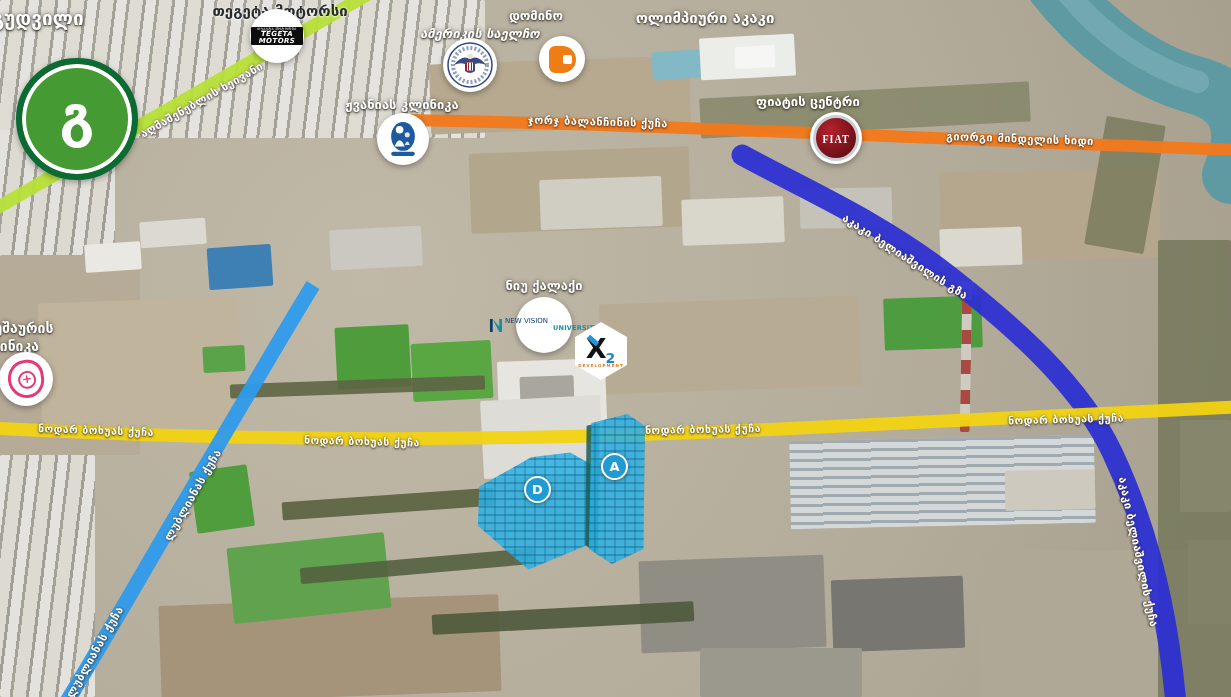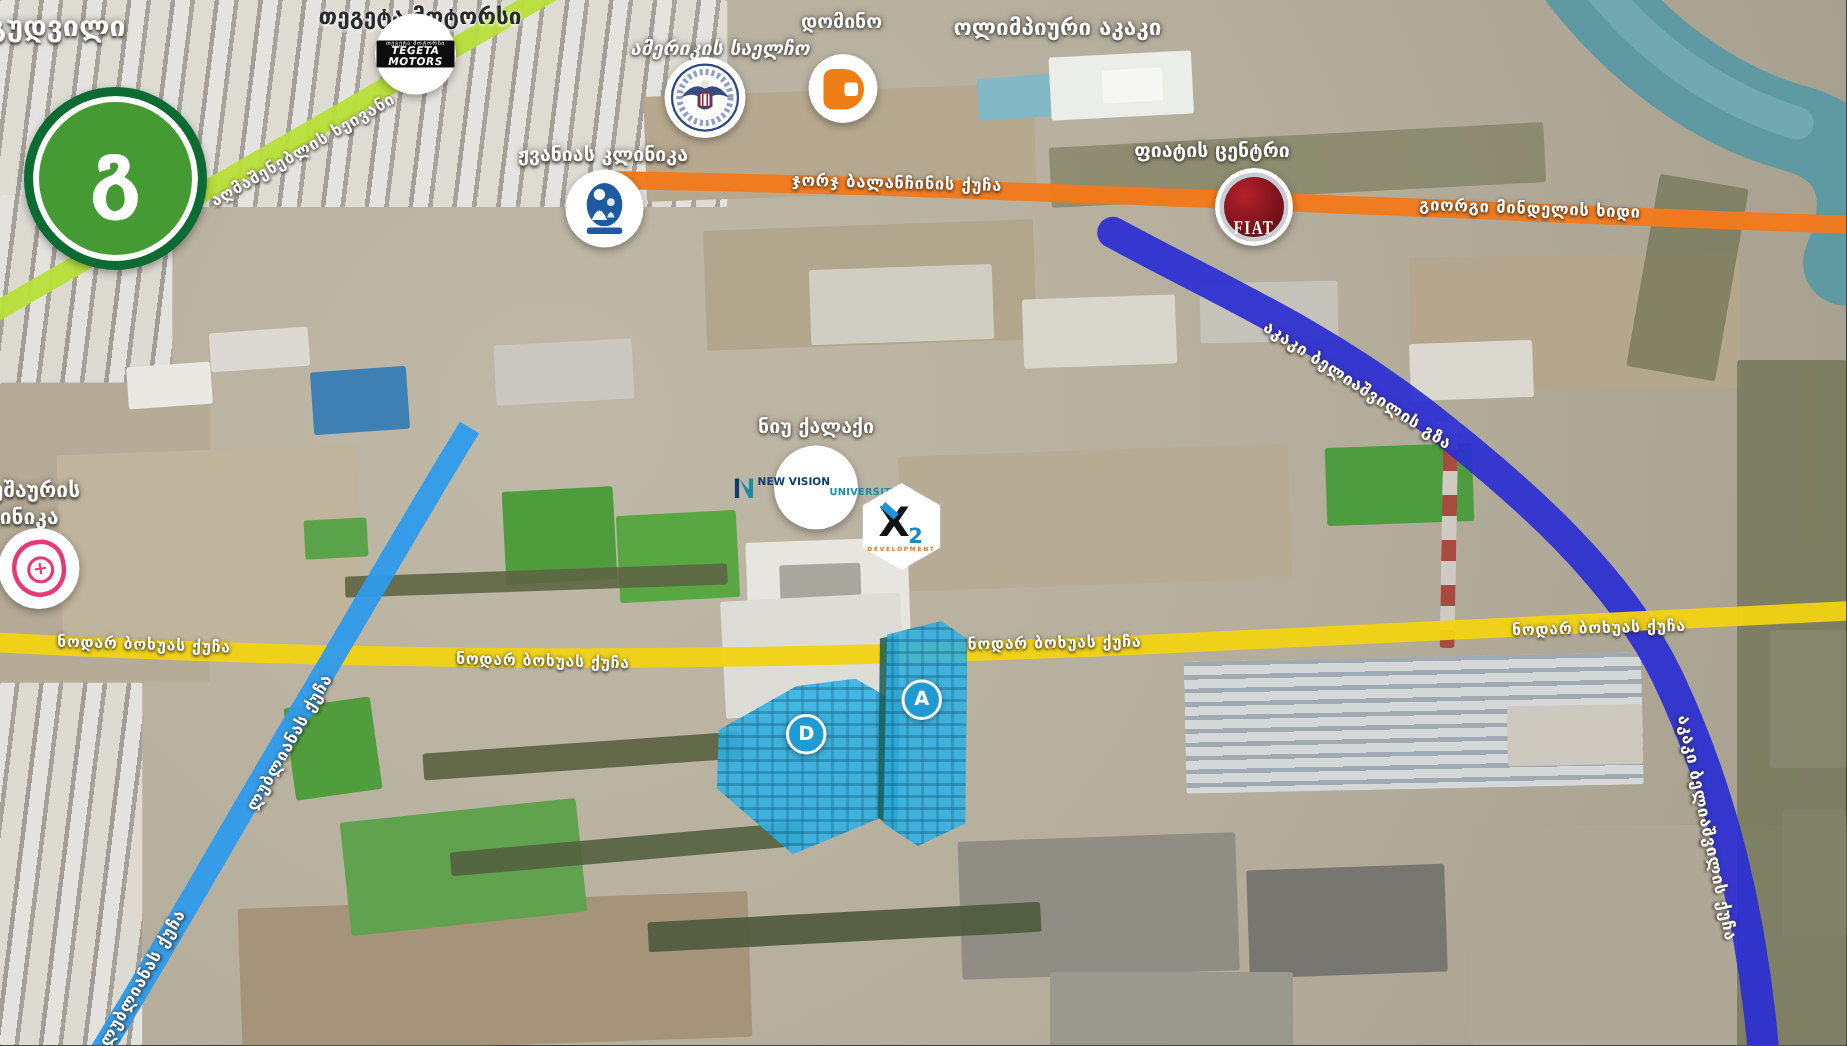--- a/index.html
+++ b/index.html
@@ -36,28 +36,28 @@
   .goodwill{background:#459a33;border:6px solid #0c6b33;box-shadow:inset 0 0 0 4px #fff,0 2px 6px rgba(0,0,0,.35);}
   .gw-glyph{color:#fff;font-size:56px;font-weight:bold;line-height:1;transform:translateY(-3px);}
   .tg-box{width:52px;height:18px;background:#0d0d0d;color:#fff;text-align:center;line-height:1;
     display:flex;flex-direction:column;justify-content:center;border-radius:1px;}
   .tg-ka{font-size:4px;letter-spacing:.4px;}
   .tg-en{font-size:7px;font-weight:bold;letter-spacing:.4px;font-style:italic;}
   .dom-shape{width:27px;height:27px;background:#ef7d15;border-radius:6px 50% 50% 6px;position:relative;}
   .dom-hole{position:absolute;right:4px;top:9px;width:9px;height:9px;background:#fff;border-radius:2px;}
   .fiat-disc{width:40px;height:40px;border-radius:50%;border:3px solid #c8cdd3;
     background:radial-gradient(circle at 35% 30%, #b5212c, #6b1016 75%);
-    display:flex;align-items:flex-end;justify-content:center;}
+    display:flex;align-items:center;justify-content:center;}
   .fiat-txt{color:#fff;font-family:"Liberation Serif", serif;font-weight:bold;font-size:10px;letter-spacing:1px;transform:scaleY(1.3);}
   .ghd-mark{width:30px;height:32px;border:3.5px solid #e63a77;border-radius:52% 46% 50% 54%;position:relative;transform:rotate(-8deg);}
   .ghd-plus{position:absolute;left:7px;top:8px;width:14px;height:14px;border:2.5px solid #e63a77;border-radius:50%;
     color:#e63a77;font-size:12px;font-weight:bold;line-height:13px;text-align:center;}
   .nv-inner{display:flex;align-items:center;gap:3px;}
   .nv-text{display:flex;flex-direction:column;line-height:1.05;}
-  .nv-l1{color:#0d3d6b;font-size:7px;font-weight:bold;}
+  .nv-l1{color:#0d3d6b;font-size:7px;font-weight:normal;}
   .nv-l2{color:#1b8ca6;font-size:6.5px;font-weight:bold;letter-spacing:.2px;padding-left:48px;}
   .hex{position:absolute;z-index:5;width:52px;height:58px;background:#fff;
     clip-path:polygon(50% 0,100% 26%,100% 74%,50% 100%,0 74%,0 26%);
     display:flex;flex-direction:column;align-items:center;justify-content:center;}
   .x2wrap{position:relative;line-height:1;}
   .x2x{font-size:27px;font-weight:900;color:#101214;}
   .x2two{font-size:14px;font-weight:900;color:#1e88c7;position:relative;top:5px;left:-1px;}
   .xblue{position:absolute;left:1px;top:3px;width:12px;height:5px;background:#2196d6;transform:rotate(42deg);}
   .x2sub{font-size:4px;letter-spacing:1.1px;color:#e2761d;font-weight:bold;margin-top:1px;}
   .unit{position:absolute;z-index:6;width:23px;height:23px;border-radius:50%;background:#1f9ad2;border:2.5px solid #fff;
@@ -167,21 +167,21 @@
       <circle cx="23" cy="23" r="22" fill="#fdfdfb" stroke="#2e4a85" stroke-width="1.5"></circle>
       <circle cx="23" cy="23" r="17" fill="none" stroke="#31508c" stroke-width="4" stroke-dasharray="2 2" opacity=".55"></circle>
       <path d="M7,23 Q15,12 23,17 Q31,12 39,23 Q33,20 28,22 L28,29 Q23,33 18,29 L18,22 Q13,20 7,23 Z" fill="#3a4b7e"></path>
       <circle cx="23" cy="14" r="2.6" fill="#e8e4d8"></circle>
       <rect x="19.5" y="20" width="7" height="9" rx="1" fill="#fff" stroke="#8c2332" stroke-width="1"></rect>
       <line x1="21.5" y1="20.5" x2="21.5" y2="28.5" stroke="#8c2332" stroke-width="1"></line>
       <line x1="24.5" y1="20.5" x2="24.5" y2="28.5" stroke="#8c2332" stroke-width="1"></line>
     </svg>
   </div>
 
-  <span class="blabel" style="left:561px;top:15px;transform:translate(-50%,-50%);">დომინო</span>
+  <span class="blabel" style="left:536px;top:15px;transform:translate(-50%,-50%);">დომინო</span>
   <div class="badge" style="left:539px;top:36px;width:46px;height:46px;">
     <div class="dom-shape">
       <div class="dom-hole"></div>
     </div>
   </div>
 
   <span class="blabel big" style="left:705px;top:18px;transform:translate(-50%,-50%);">ოლიმპიური აკაკი</span>
 
   <span class="blabel" style="left:402px;top:104px;transform:translate(-50%,-50%);">ჟვანიას კლინიკა</span>
   <div class="badge" style="left:377px;top:113px;width:52px;height:52px;">

